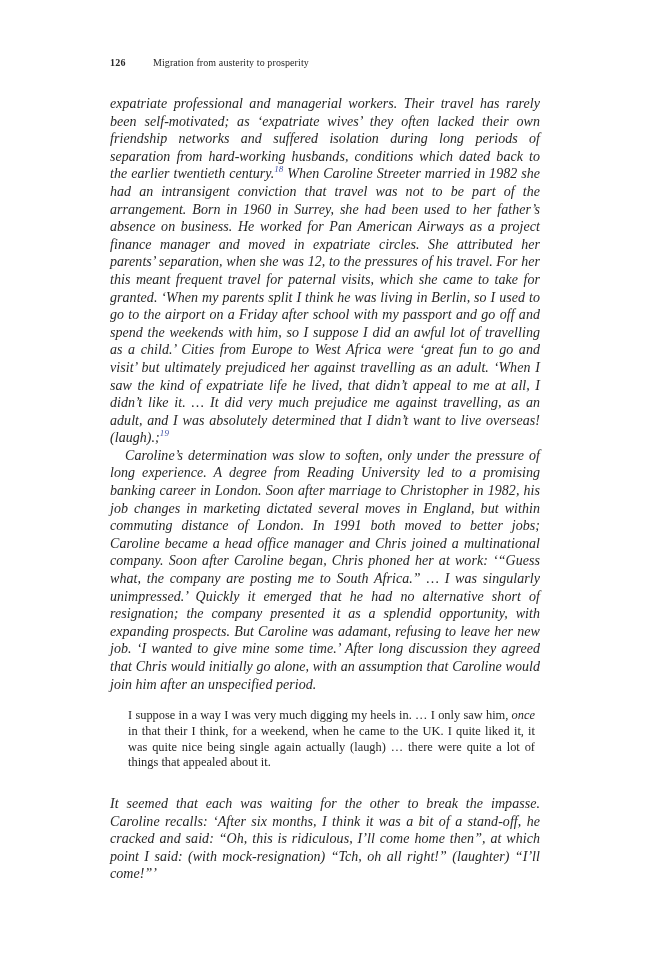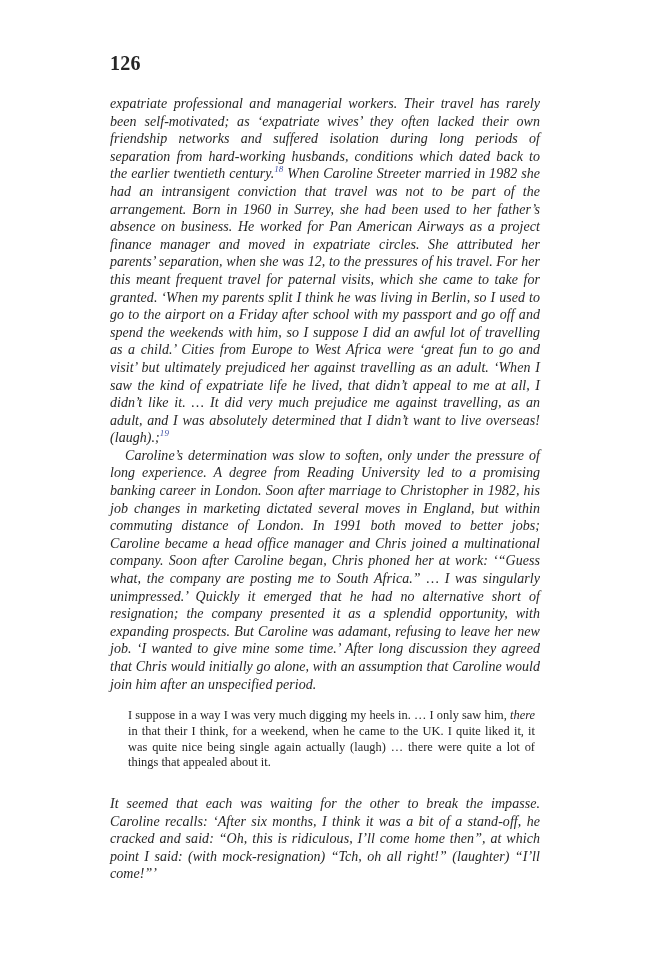--- a/index.html
+++ b/index.html
@@ -11,21 +11,21 @@
     background: #ffffff;
     box-sizing: border-box;
     padding: 54px 110px 0 110px;
     font-family: "Liberation Serif", serif;
     color: #262626;
     -webkit-font-smoothing: antialiased;
   }
   .running-header {
     display: flex;
     align-items: baseline;
-    font-size: 20px;
+    font-size: 10px;
     line-height: 18px;
     margin-bottom: 23px;
   }
   .page-number {
     font-weight: bold;
     margin-right: 27px;
     letter-spacing: 0.3px;
   }
   .running-head-title {
     letter-spacing: 0.1px;
@@ -53,20 +53,21 @@
     cursor: pointer;
   }
   em { font-style: italic; }
 </style>
 </head>
 <body>
 
 <div class="page" style="color: rgb(38, 38, 38); background: rgb(255, 255, 255);">
   <header class="running-header">
     <span class="page-number">126</span>
+    <span class="running-head-title">Migration from austerity to prosperity</span>
   </header>
   <main class="body-text">
     <p><span>expatriate professional and managerial workers. Their travel has rarely been self-motivated; as ‘expatriate wives’ they often lacked their own friendship networks and suffered isolation during long periods of separation from hard-working husbands, conditions which dated back to the earlier twentieth century.</span><sup class="fnref">18</sup><span> When Caroline Streeter married in 1982 she had an intransigent conviction that travel was not to be part of the arrangement. Born in 1960 in Surrey, she had been used to her father’s absence on business. He worked for Pan American Airways as a project finance manager and moved in expatriate circles. She attributed her parents’ separation, when she was 12, to the pressures of his travel. For her this meant frequent travel for paternal visits, which she came to take for granted. ‘When my parents split I think he was living in Berlin, so I used to go to the airport on a Friday after school with my passport and go off and spend the weekends with him, so I suppose I did an awful lot of travelling as a child.’ Cities from Europe to West Africa were ‘great fun to go and visit’ but ultimately prejudiced her against travelling as an adult. ‘When I saw the kind of expatriate life he lived, that didn’t appeal to me at all, I didn’t like it. … It did very much prejudice me against travelling, as an adult, and I was absolutely determined that I didn’t want to live overseas! (laugh).;</span><sup class="fnref">19</sup></p>
     <p class="indent"><span>Caroline’s determination was slow to soften, only under the pressure of long experience. A degree from Reading University led to a promising banking career in London. Soon after marriage to Christopher in 1982, his job changes in marketing dictated several moves in England, but within commuting distance of London. In 1991 both moved to better jobs; Caroline became a head office manager and Chris joined a multinational company. Soon after Caroline began, Chris phoned her at work: ‘“Guess what, the company are posting me to South Africa.” … I was singularly unimpressed.’ Quickly it emerged that he had no alternative short of resignation; the company presented it as a splendid opportunity, with expanding prospects. But Caroline was adamant, refusing to leave her new job. ‘I wanted to give mine some time.’ After long discussion they agreed that Chris would initially go alone, with an assumption that Caroline would join him after an unspecified period.</span></p>
-    <blockquote><span>I suppose in a way I was very much digging my heels in. … I only saw him, </span><em>there</em><span> in that their I think, for a weekend, when he came to the UK. I quite liked it, it was quite nice being single again actually (laugh) … there were quite a lot of things that appealed about it.</span></blockquote>
+    <blockquote><span>I suppose in a way I was very much digging my heels in. … I only saw him, </span><em>once</em><span> in that their I think, for a weekend, when he came to the UK. I quite liked it, it was quite nice being single again actually (laugh) … there were quite a lot of things that appealed about it.</span></blockquote>
     <p><span>It seemed that each was waiting for the other to break the impasse. Caroline recalls: ‘After six months, I think it was a bit of a stand-off, he cracked and said: “Oh, this is ridiculous, I’ll come home then”, at which point I said: (with mock-resignation) “Tch, oh all right!” (laughter) “I’ll come!”’</span></p>
   </main>
 </div>
 
 </body></html>

